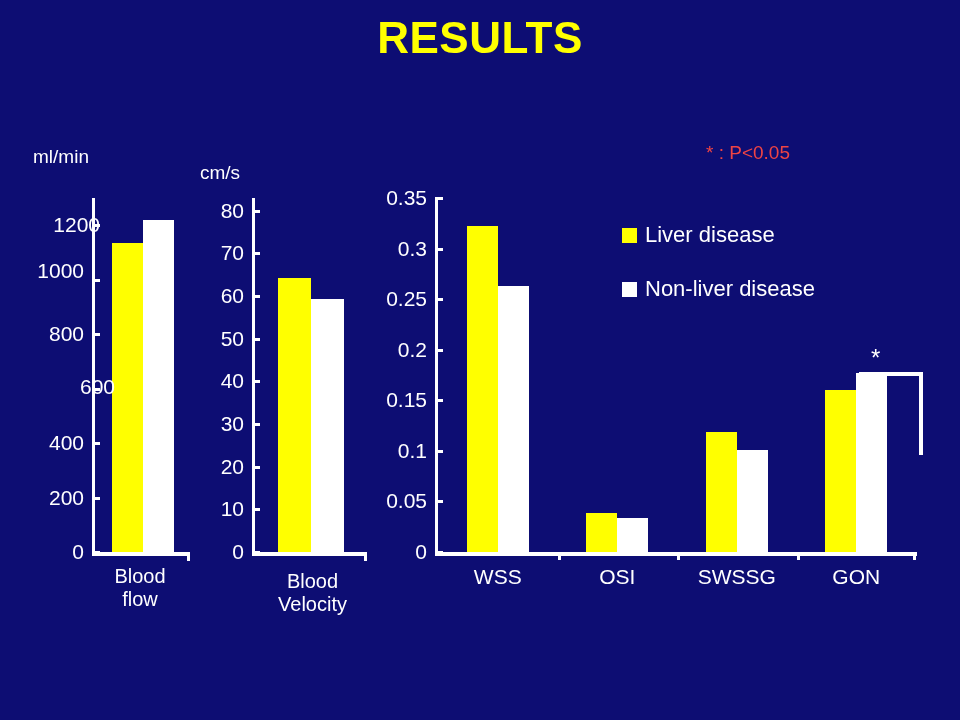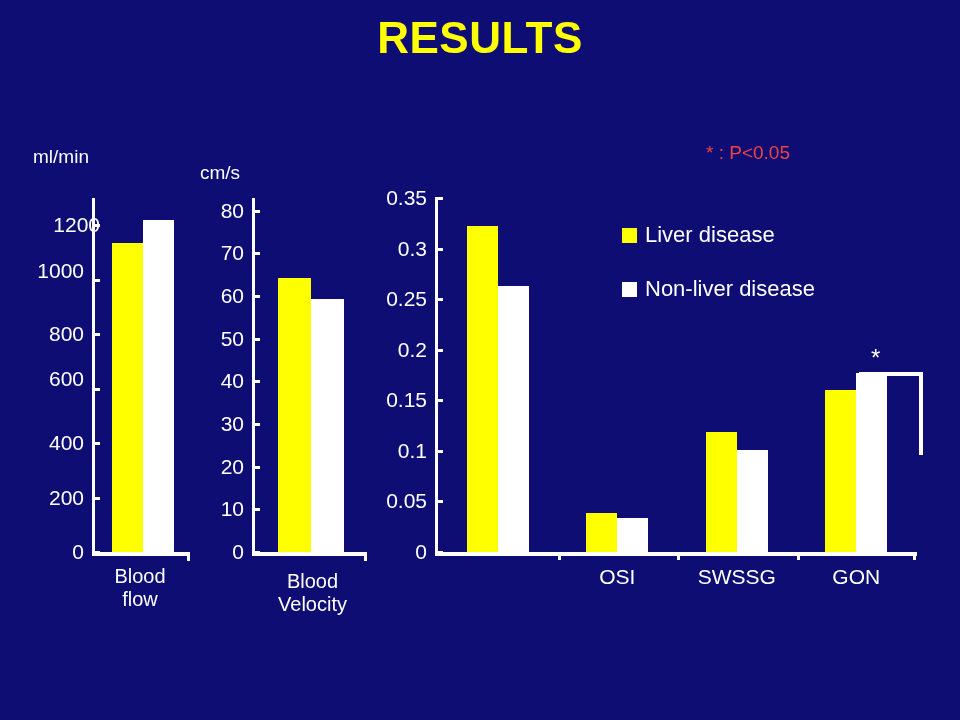--- a/index.html
+++ b/index.html
@@ -162,21 +162,21 @@
         <div class="bar bar-nonliver" style="background: rgb(255, 255, 255); left: 47.5px; width: 31px; height: 331.671px;"></div>
       </div>
     <div class="abs cat-label" style="left:75px; top:385px; width:130px;">Blood<br>flow</div>
   <div class="abs tick-h" style="left: 92px; top: 371px;"></div>
       <div class="abs ytick-label" style="left: 0px; width: 84px; top: 372px;">0</div>
       <div class="abs tick-h" style="left: 92px; top: 316.538px;"></div>
       <div class="abs ytick-label" style="left: 0px; width: 84px; top: 317.538px;">200</div>
       <div class="abs tick-h" style="left: 92px; top: 262.077px;"></div>
       <div class="abs ytick-label" style="left: 0px; width: 84px; top: 263.077px;">400</div>
       <div class="abs tick-h" style="left: 92px; top: 207.615px;"></div>
-      <div class="abs ytick-label" style="left: 0px; width: 84px; top: 199px;">600</div>
+      <div class="abs ytick-label" style="left: 0px; width: 84px; top: 207px; padding-left: 31px;">600</div>
       <div class="abs tick-h" style="left: 92px; top: 153.154px;"></div>
       <div class="abs ytick-label" style="left: 0px; width: 84px; top: 154.154px;">800</div>
       <div class="abs tick-h" style="left: 92px; top: 98.6923px;"></div>
       <div class="abs ytick-label" style="left: 0px; width: 84px; top: 91px;">1000</div>
       <div class="abs tick-h" style="left: 92px; top: 44.2308px;"></div>
       <div class="abs ytick-label" style="left: 0px; width: 84px; top: 45.2308px; margin-left: 16px;">1200</div>
     </div>
 
   <div class="abs" id="chart-velocity" style="left:190px; top:180px; width:200px; height:440px;">
     <div class="abs axis-line-v" style="left:62px; top:18px; height:356px;"></div>
@@ -220,20 +220,21 @@
         <div class="bar bar-liver" style="background: rgb(255, 255, 0); left: 387.25px; width: 31px; height: 161.829px;"></div>
         <div class="bar bar-nonliver" style="background: rgb(255, 255, 255); left: 418.25px; width: 31px; height: 179.023px;"></div>
       </div>
     <div class="abs" id="indices-xticks" style="left:63px; top:372px; width:478px; height:12px;">
         <div class="abs tick-v" style="left: 119.5px; top: 0px;"></div>
         <div class="abs tick-v" style="left: 239px; top: 0px;"></div>
         <div class="abs tick-v" style="left: 358.5px; top: 0px;"></div>
         <div class="abs tick-v" style="left: 475px; top: 0px;"></div>
       </div>
     <div class="abs" id="indices-xlabels" style="left:63px; top:385px; width:478px; height:30px;">
+        <div class="abs xtick-label" style="left: 0px; width: 119.5px; top: 0px;">WSS</div>
         <div class="abs xtick-label" style="left: 119.5px; width: 119.5px; top: 0px;">OSI</div>
         <div class="abs xtick-label" style="left: 239px; width: 119.5px; top: 0px;">SWSSG</div>
         <div class="abs xtick-label" style="left: 358.5px; width: 119.5px; top: 0px;">GON</div>
       </div>
 
     <div class="abs" id="sig-bracket" style="width:80px; height:120px;">
       <div class="brk-seg" style="left:0px; top:0px; width:64px; height:4px;"></div>
       <div class="brk-seg" style="left:0px; top:0px; width:4px; height:28px;"></div>
       <div class="brk-seg" style="left:60px; top:0px; width:4px; height:83px;"></div>
       <div id="sig-star">*</div>

